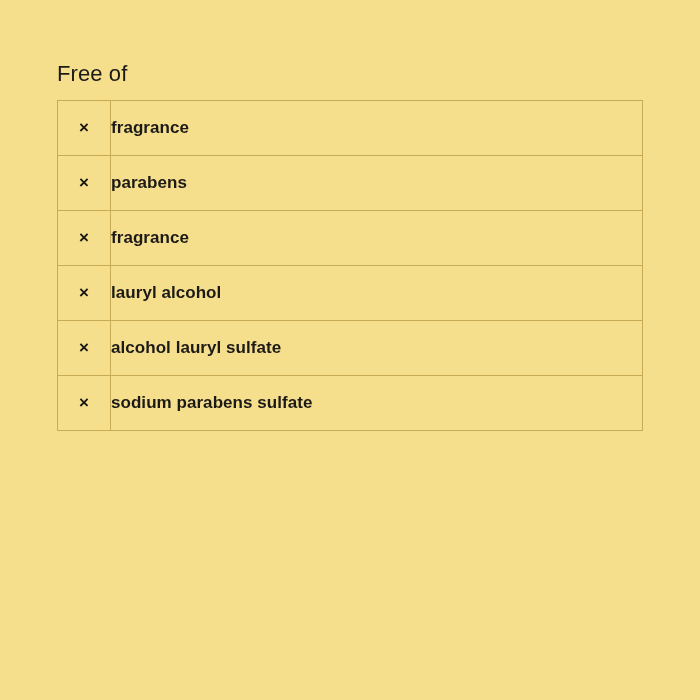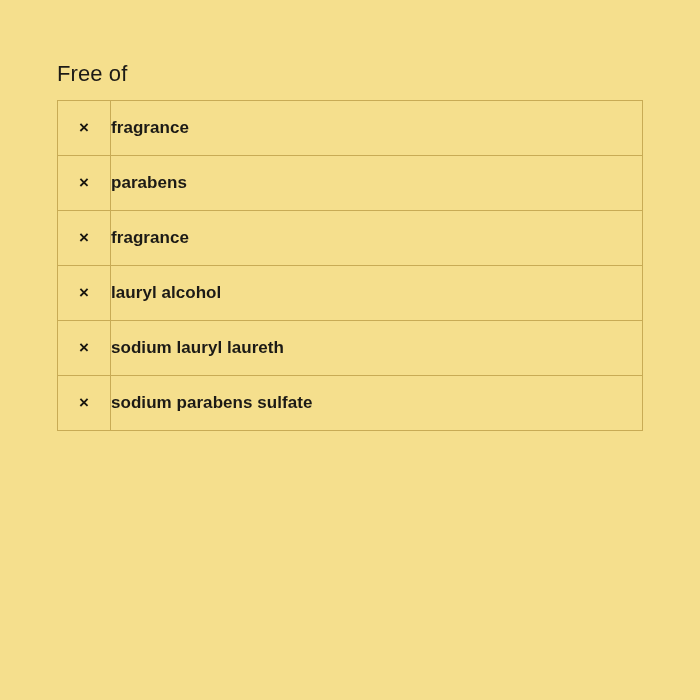--- a/index.html
+++ b/index.html
@@ -120,21 +120,21 @@
         </tr>
         <tr>
           <td class="mark-cell"><span class="x-mark">×</span></td>
           <td class="label-cell">
             <span class="ingredient-label">lauryl alcohol</span>
           </td>
         </tr>
         <tr>
           <td class="mark-cell"><span class="x-mark">×</span></td>
           <td class="label-cell">
-            <span class="ingredient-label">sodium lauryl laureth</span>
+            <span class="ingredient-label">alcohol lauryl sulfate</span>
           </td>
         </tr>
         <tr>
           <td class="mark-cell"><span class="x-mark">×</span></td>
           <td class="label-cell">
             <span class="ingredient-label">sodium parabens sulfate</span>
           </td>
         </tr>
       </tbody>
   </table>

